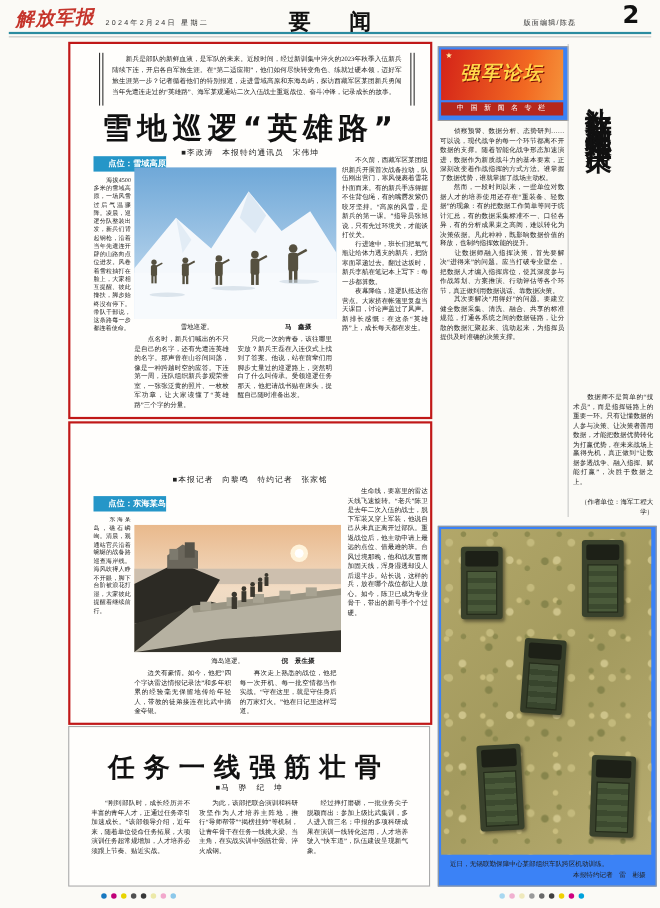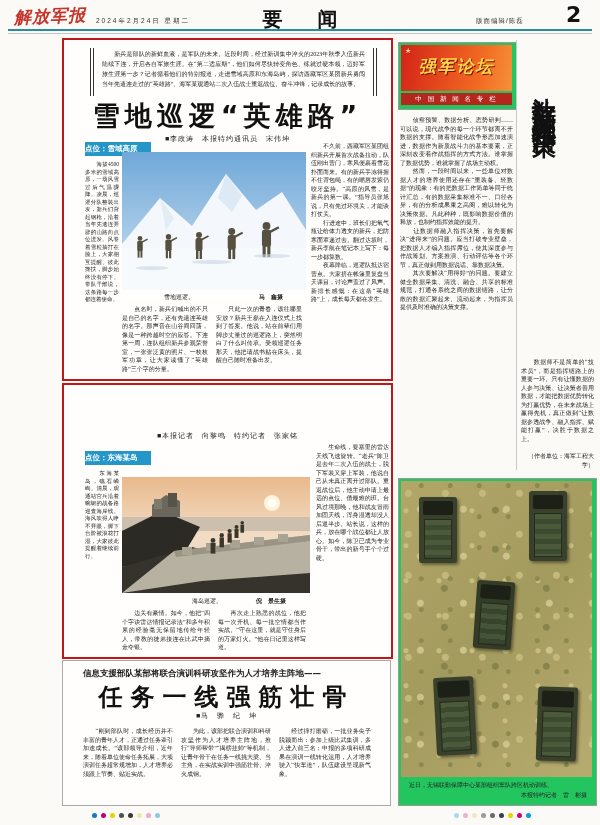--- a/index.html
+++ b/index.html
@@ -1,24 +1,24 @@
 <!DOCTYPE html>
 <html><head>
 <meta charset="utf-8">
 <style>
   html,body{margin:0;padding:0;}
   body{width:600px;height:825px;position:relative;background:#fbfaf6;font-family:"Liberation Sans",sans-serif;overflow:hidden;}
   .abs{position:absolute;}
   .body-txt{font-size:6px;line-height:8.5px;text-align:justify;color:#1c1c1c;font-family:"Liberation Serif","DejaVu Serif",serif;white-space:pre-line;overflow:hidden;}
   .headline{font-family:"DejaVu Sans","Liberation Sans",sans-serif;font-weight:bold;color:#111;text-align:center;}
   .byline{font-size:7px;color:#222;text-align:center;letter-spacing:1px;}
-  .loc-label{background:#2596c8;color:#fff;font-size:7.5px;line-height:14px;text-align:left;font-weight:bold;}
+  .loc-label{background:#2596c8;color:#fff;font-size:7.5px;line-height:14px;text-align:right;font-weight:bold;}
   .caption{font-size:6px;color:#222;font-family:"Liberation Serif","DejaVu Serif",serif;}
   .redbox{border:2px solid #c01818;background:#fffefc;}
-  .graybox{border:1px solid #9a9a9a;background:#22c55e;}
+  .graybox{border:1px solid #9a9a9a;background:#3b82f6;}
   .dot{display:inline-block;width:5px;height:5px;border-radius:50%;margin:0 2px;vertical-align:middle;}
   .vline{width:1px;background:#c8c8c8;}
   .photo{display:block;}
 </style>
 </head>
 <body>
 
 <div class="abs" style="left:14px;top:5px;width:72px;height:24px;">
   <span style="font-family:'DejaVu Serif','Liberation Serif',serif;font-weight:bold;font-style:italic;font-size:17px;color:#c5352c;letter-spacing:1px;transform:rotate(-2deg);display:inline-block;">解放军报</span>
 </div>
@@ -207,21 +207,20 @@
     <div class="abs" style="left:136px;top:206px;width:40px;height:74px;background:#39412c;border-radius:3px;transform:rotate(2deg);box-shadow:2px 2px 3px rgba(0,0,0,.4);">
         <div style="margin:4px;height:16px;background:#1d2017;border-radius:2px;"></div>
         <div style="margin:2px 5px;height:44px;background:repeating-linear-gradient(180deg,#4a5a3a 0 5px,#3c4a2f 5px 10px);border:1px solid #252c1b;"></div>
       </div>
   </div>
   <div class="abs caption" style="left:10px;top:302px;width:178px;">近日，无锡联勤保障中心某部组织车队跨区机动训练。</div>
   <div class="abs caption" style="left:10px;top:312px;width:178px;text-align:right;">本报特约记者　雷　彬摄</div>
 </div>
 
 <div class="abs" style="left:62px;top:660px;width:327px;height:144px;border:1px solid #aaa;background:#fffefc;">
-  <div class="abs" style="left:20px;top:7px;font-size:8.5px;font-weight:bold;color:#222;font-family:'DejaVu Sans',sans-serif;">信息支援部队某部将联合演训科研攻坚作为人才培养主阵地——</div>
   <div class="abs headline" style="left:0;top:20px;width:100%;font-size:24px;letter-spacing:8px;">任务一线强筋壮骨</div>
   <div class="abs byline" style="left:0;top:50px;width:100%;">■马　骅　纪　坤</div>
   <div class="abs body-txt" style="left:20px;top:66px;width:90px;height:72px;">　　“刚到部队时，成长经历并不丰富的青年人才，正通过任务牵引加速成长。”该部领导介绍，近年来，随着单位使命任务拓展，大项演训任务超常规增加，人才培养必须跟上节奏、贴近实战。</div>
   <div class="abs body-txt" style="left:118px;top:66px;width:90px;height:72px;">　　为此，该部把联合演训和科研攻坚作为人才培养主阵地，推行“导师帮带”“揭榜挂帅”等机制，让青年骨干在任务一线挑大梁、当主角，在实战实训中强筋壮骨、淬火成钢。</div>
   <div class="abs body-txt" style="left:216px;top:66px;width:92px;height:72px;">　　经过摔打磨砺，一批业务尖子脱颖而出：参加上级比武集训，多人进入前三名；申报的多项科研成果在演训一线转化运用，人才培养驶入“快车道”，队伍建设呈现新气象。</div>
 </div>
 
 <div class="abs" style="left:90px;top:806px;"><span class="dot" style="background: rgb(24, 120, 192);"></span><span class="dot" style="background: rgb(192, 0, 120);"></span><span class="dot" style="background: rgb(232, 212, 0);"></span><span class="dot" style="background: rgb(80, 80, 80);"></span><span class="dot" style="background: rgb(56, 56, 56);"></span><span class="dot" style="background: rgb(236, 233, 168);"></span><span class="dot" style="background: rgb(242, 168, 204);"></span><span class="dot" style="background: rgb(140, 200, 234);"></span></div>
 <div class="abs" style="left:452px;top:806px;"><span class="dot" style="background: rgb(168, 216, 240);"></span><span class="dot" style="background: rgb(240, 176, 208);"></span><span class="dot" style="background: rgb(239, 233, 188);"></span><span class="dot" style="background: rgb(154, 154, 154);"></span><span class="dot" style="background: rgb(106, 106, 106);"></span><span class="dot" style="background: rgb(63, 63, 63);"></span><span class="dot" style="background: rgb(240, 208, 0);"></span><span class="dot" style="background: rgb(208, 0, 128);"></span><span class="dot" style="background: rgb(0, 162, 220);"></span></div>
 

